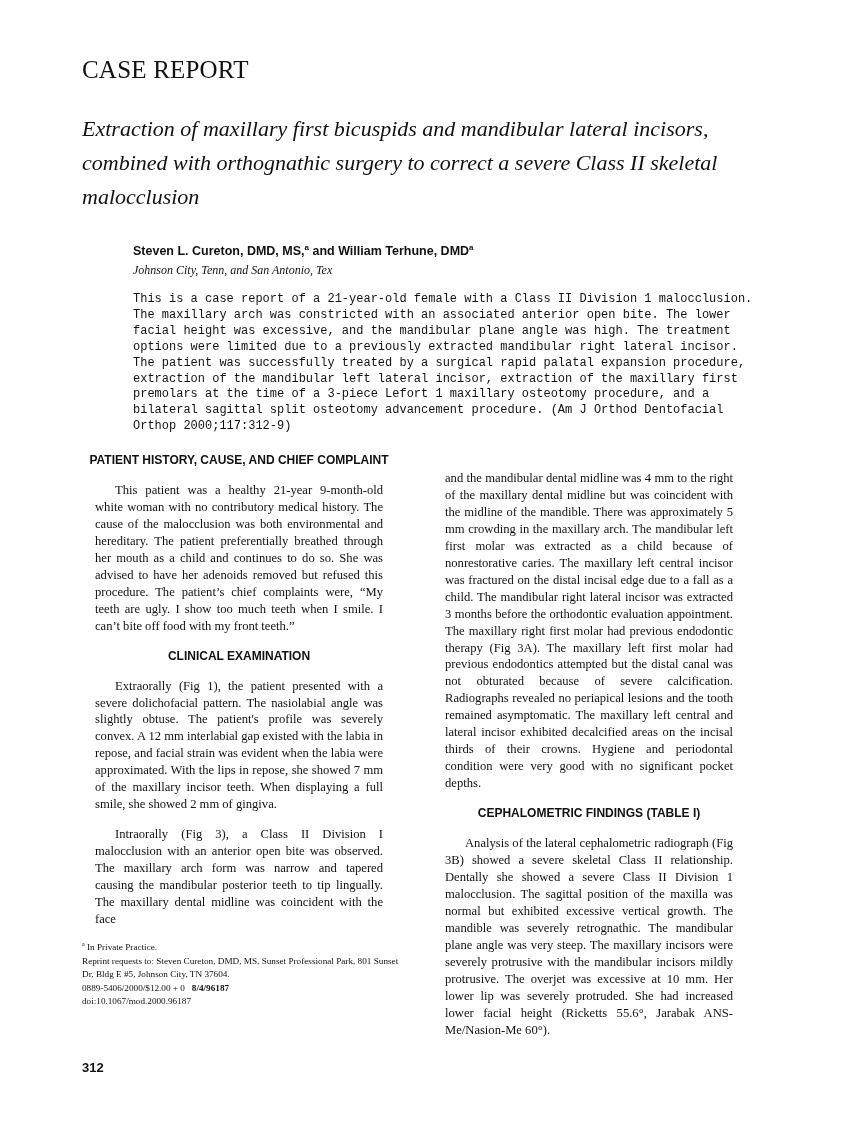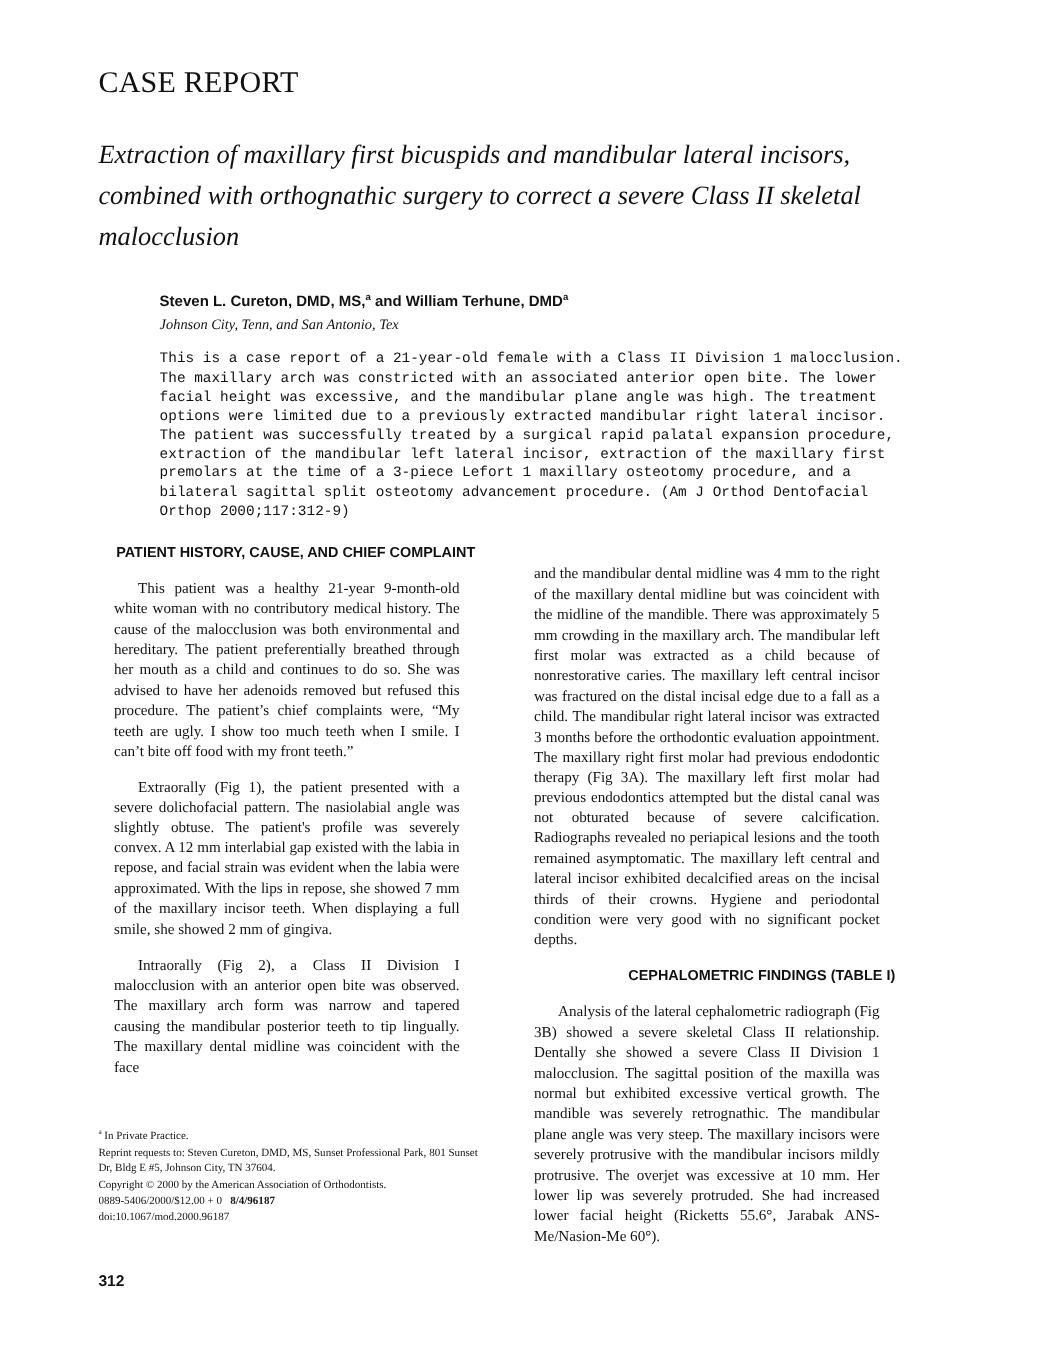--- a/index.html
+++ b/index.html
@@ -13,21 +13,21 @@
   .authors { position: absolute; left: 133px; top: 243px; font-size: 12.5px; font-weight: bold; }
   .authors sup { font-size: 8px; font-weight: bold; }
   .affil { position: absolute; left: 133px; top: 263px; font-size: 12px; font-style: italic; }
   .abstract { position: absolute; left: 133px; top: 292px; width: 620px; font-size: 12px; line-height: 15.9px; font-family: Liberation Mono, monospace; }
 
   .col { position: absolute; top: 452px; width: 314px; font-size: 12.6px; line-height: 16.95px; text-align: justify; }
   .col-left { left: 82px; }
   .col-right { left: 432px; top: 457px; }
   .col p { margin: 13px; text-indent: 20px; }
   .col p.noindent { text-indent: 0; }
-  .head { font-family: "Liberation Sans", "DejaVu Sans", sans-serif; font-weight: bold; font-size: 12px; line-height: 17px; text-align: right; margin: 0; }
+  .head { font-family: "Liberation Sans", "DejaVu Sans", sans-serif; font-weight: bold; font-size: 12px; line-height: 17px; text-align: center; margin: 0; }
   .head.gap { margin-top: 8px; }
 
   .footnotes { position: absolute; left: 82px; top: 938px; width: 330px; font-size: 9.2px; line-height: 13.6px; }
   .footnotes sup { font-size: 6px; }
   .footnotes .bold { font-weight: bold; }
   .page-num { position: absolute; left: 82px; top: 1060px; font-size: 13px; font-weight: bold; }
 </style>
 </head>
 <body>
 
@@ -40,32 +40,32 @@
 </div>
 
 <div class="affil serif">Johnson City, Tenn, and San Antonio, Tex</div>
 
 <div class="abstract sans">This is a case report of a 21-year-old female with a Class II Division 1 malocclusion. The maxillary arch was constricted with an associated anterior open bite. The lower facial height was excessive, and the mandibular plane angle was high. The treatment options were limited due to a previously extracted mandibular right lateral incisor. The patient was successfully treated by a surgical rapid palatal expansion procedure, extraction of the mandibular left lateral incisor, extraction of the maxillary first premolars at the time of a 3-piece Lefort 1 maxillary osteotomy procedure, and a bilateral sagittal split osteotomy advancement procedure. (Am J Orthod Dentofacial Orthop 2000;117:312-9)</div>
 
 <div class="col col-left serif">
   <h3 class="head">PATIENT HISTORY, CAUSE, AND CHIEF COMPLAINT</h3>
   <p>This patient was a healthy 21-year 9-month-old white woman with no contributory medical history. The cause of the malocclusion was both environmental and hereditary. The patient preferentially breathed through her mouth as a child and continues to do so. She was advised to have her adenoids removed but refused this procedure. The patient’s chief complaints were, “My teeth are ugly. I show too much teeth when I smile. I can’t bite off food with my front teeth.”</p>
 
+  <h3 class="head gap">CLINICAL EXAMINATION</h3>
   <p>Extraorally (Fig 1), the patient presented with a severe dolichofacial pattern. The nasiolabial angle was slightly obtuse. The patient's profile was severely convex. A 12 mm interlabial gap existed with the labia in repose, and facial strain was evident when the labia were approximated. With the lips in repose, she showed 7 mm of the maxillary incisor teeth. When displaying a full smile, she showed 2 mm of gingiva.</p>
-  <p>Intraorally (Fig 2), a Class II Division I malocclusion with an anterior open bite was observed. The maxillary arch form was narrow and tapered causing the mandibular posterior teeth to tip lingually. The maxillary dental midline was coincident with the face</p>
+  <p>Intraorally (Fig 3), a Class II Division I malocclusion with an anterior open bite was observed. The maxillary arch form was narrow and tapered causing the mandibular posterior teeth to tip lingually. The maxillary dental midline was coincident with the face</p>
 </div>
 
 <div class="col col-right serif">
   <p class="noindent">and the mandibular dental midline was 4 mm to the right of the maxillary dental midline but was coincident with the midline of the mandible. There was approximately 5 mm crowding in the maxillary arch. The mandibular left first molar was extracted as a child because of nonrestorative caries. The maxillary left central incisor was fractured on the distal incisal edge due to a fall as a child. The mandibular right lateral incisor was extracted 3 months before the orthodontic evaluation appointment. The maxillary right first molar had previous endodontic therapy (Fig 3A). The maxillary left first molar had previous endodontics attempted but the distal canal was not obturated because of severe calcification. Radiographs revealed no periapical lesions and the tooth remained asymptomatic. The maxillary left central and lateral incisor exhibited decalcified areas on the incisal thirds of their crowns. Hygiene and periodontal condition were very good with no significant pocket depths.</p>
 
   <h3 class="head gap" style="margin-top:12px">CEPHALOMETRIC FINDINGS (TABLE I)</h3>
   <p>Analysis of the lateral cephalometric radiograph (Fig 3B) showed a severe skeletal Class II relationship. Dentally she showed a severe Class II Division 1 malocclusion. The sagittal position of the maxilla was normal but exhibited excessive vertical growth. The mandible was severely retrognathic. The mandibular plane angle was very steep. The maxillary incisors were severely protrusive with the mandibular incisors mildly protrusive. The overjet was excessive at 10 mm. Her lower lip was severely protruded. She had increased lower facial height (Ricketts 55.6°, Jarabak ANS-Me/Nasion-Me 60°).</p>
 </div>
 
 <div class="footnotes serif">
   <div><sup>a</sup><span> In Private Practice.</span></div>
   <div>Reprint requests to: Steven Cureton, DMD, MS, Sunset Professional Park, 801 Sunset Dr, Bldg E #5, Johnson City, TN 37604.</div>
-  <div>Copyright © 2000 by the American Association of Orthodontists.</div>
   <div><span>0889-5406/2000/$12.00 + 0</span>&nbsp;&nbsp;&nbsp;<span class="bold">8/4/96187</span></div>
   <div>doi:10.1067/mod.2000.96187</div>
 </div>
 
 <div class="page-num sans">312</div>
 
 </body></html>

